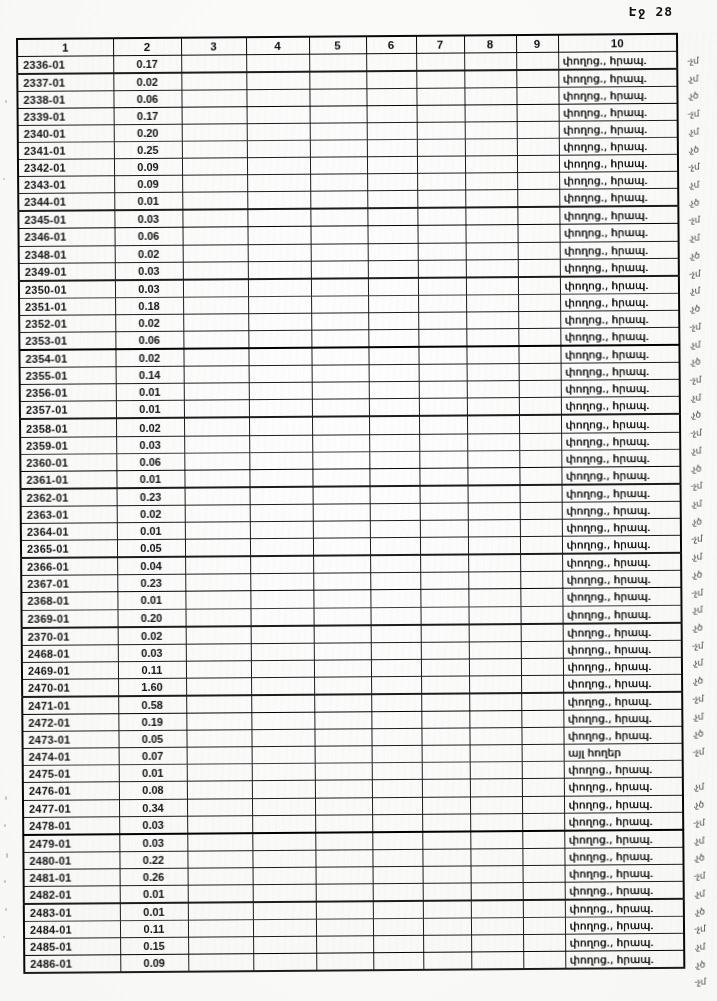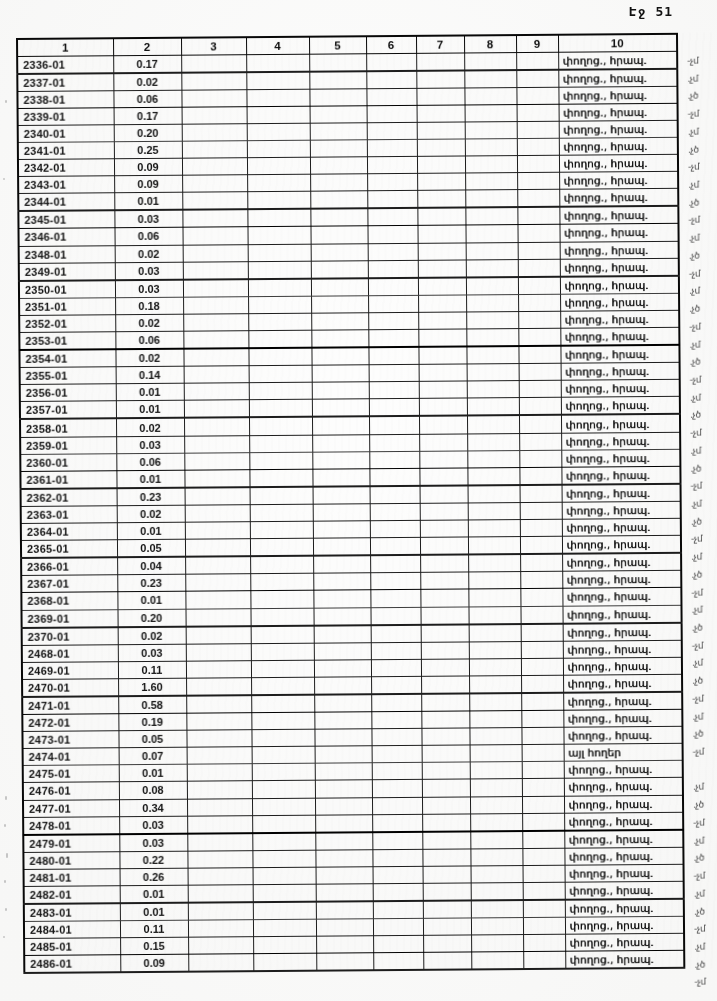--- a/index.html
+++ b/index.html
@@ -65,21 +65,21 @@
     filter:blur(.3px);
   }
   .scan-noise{
     position:absolute;inset:0;pointer-events:none;
     background:repeating-linear-gradient(93deg, rgba(0,0,0,.009) 0 2px, transparent 2px 7px);
   }
 </style>
 </head>
 <body>
 
-<div class="page-label">Էջ 51</div>
+<div class="page-label">Էջ 28</div>
 
 <div class="scan-area">
   <table class="doc">
     <colgroup>
       <col class="c1">
         <col class="c2">
         <col class="c3">
         <col class="c4">
         <col class="c5">
       <col class="c6">

